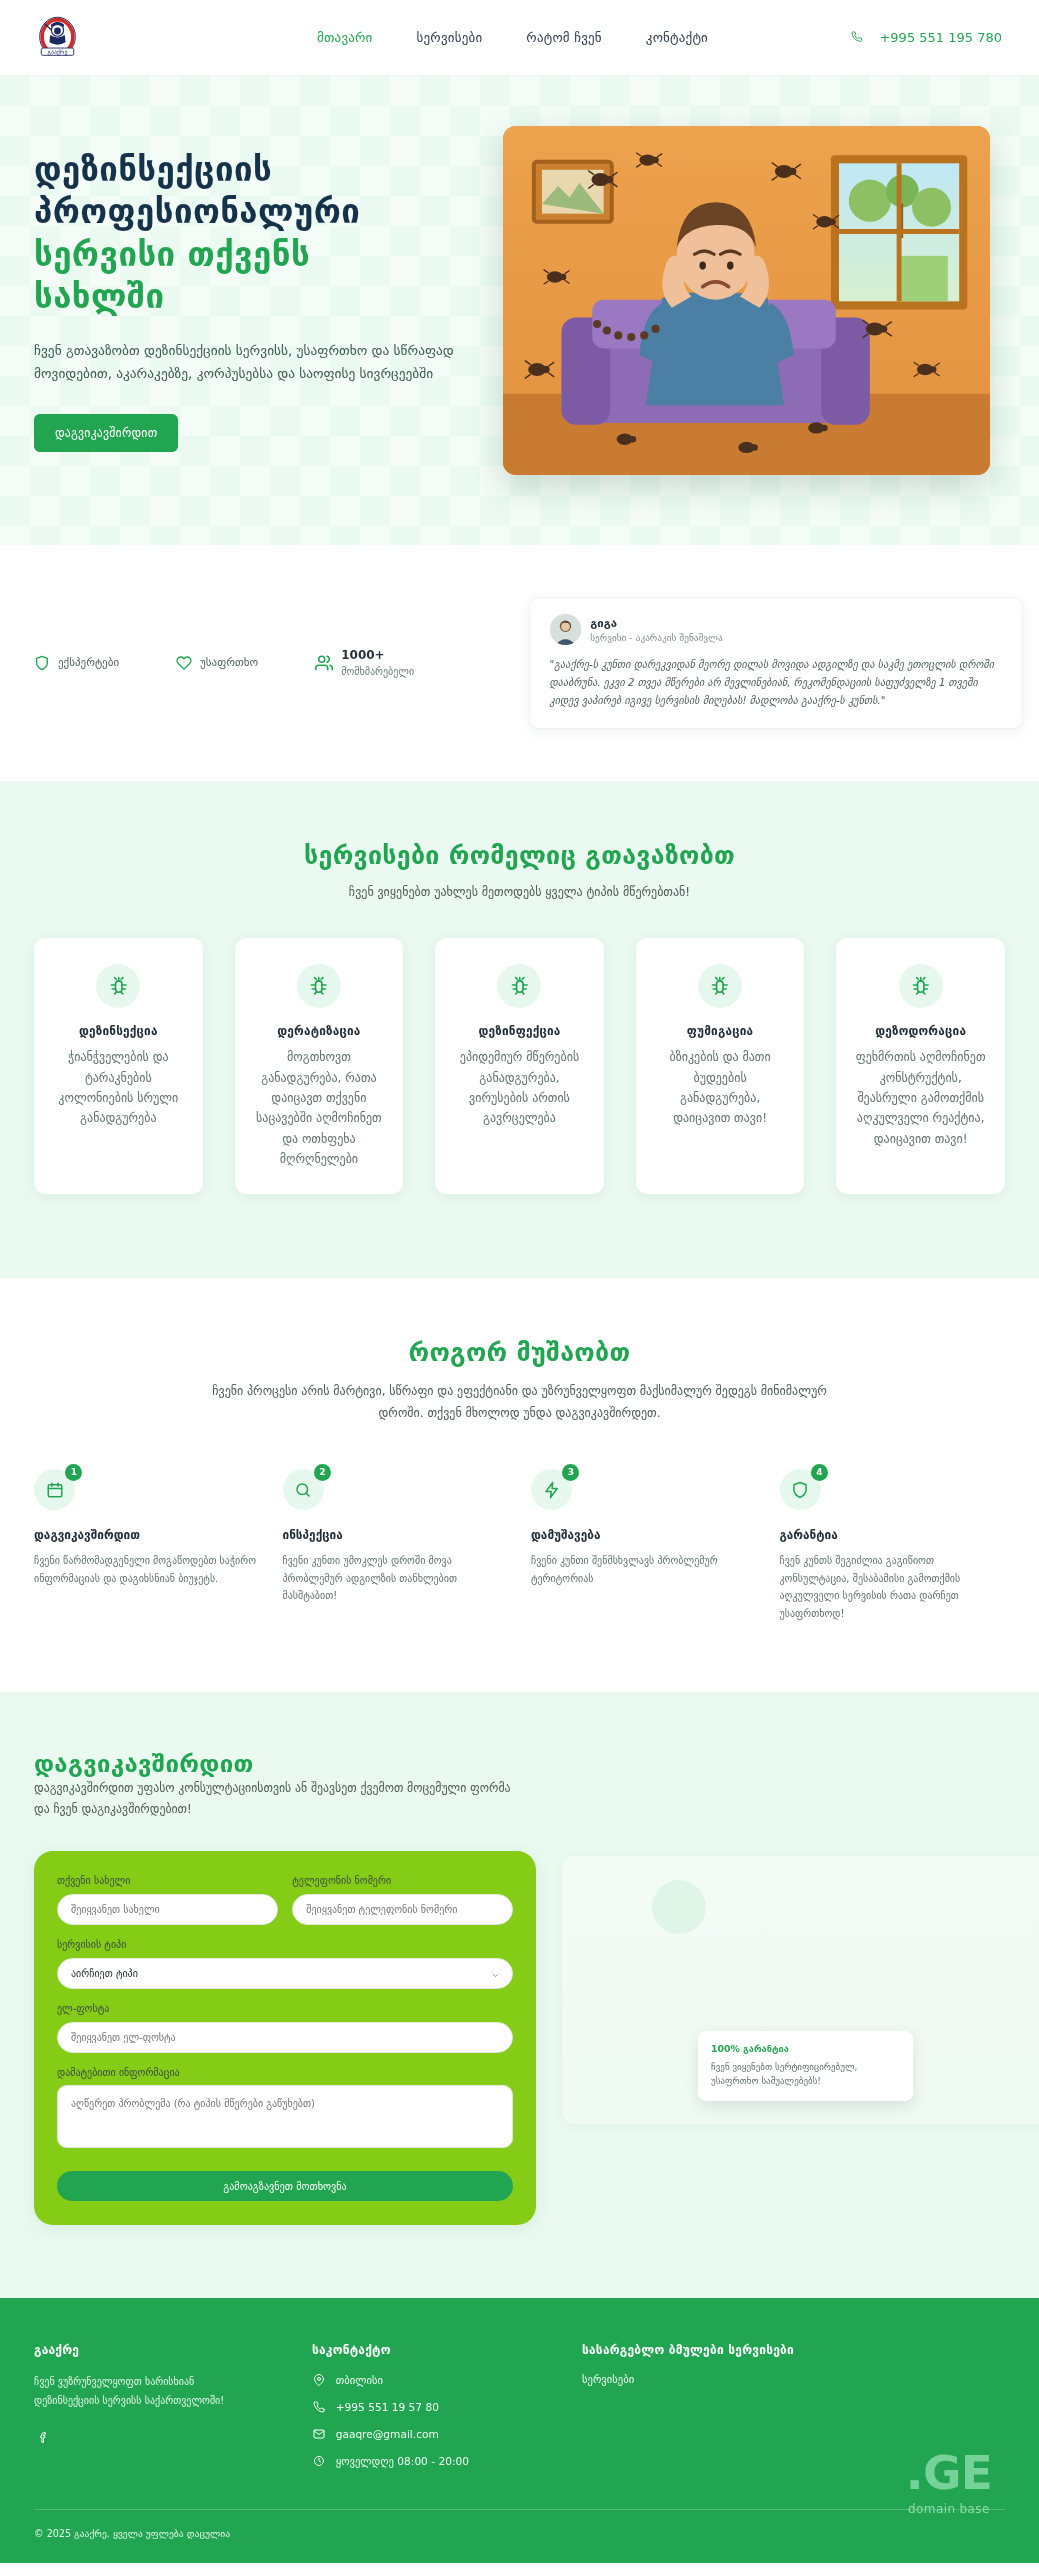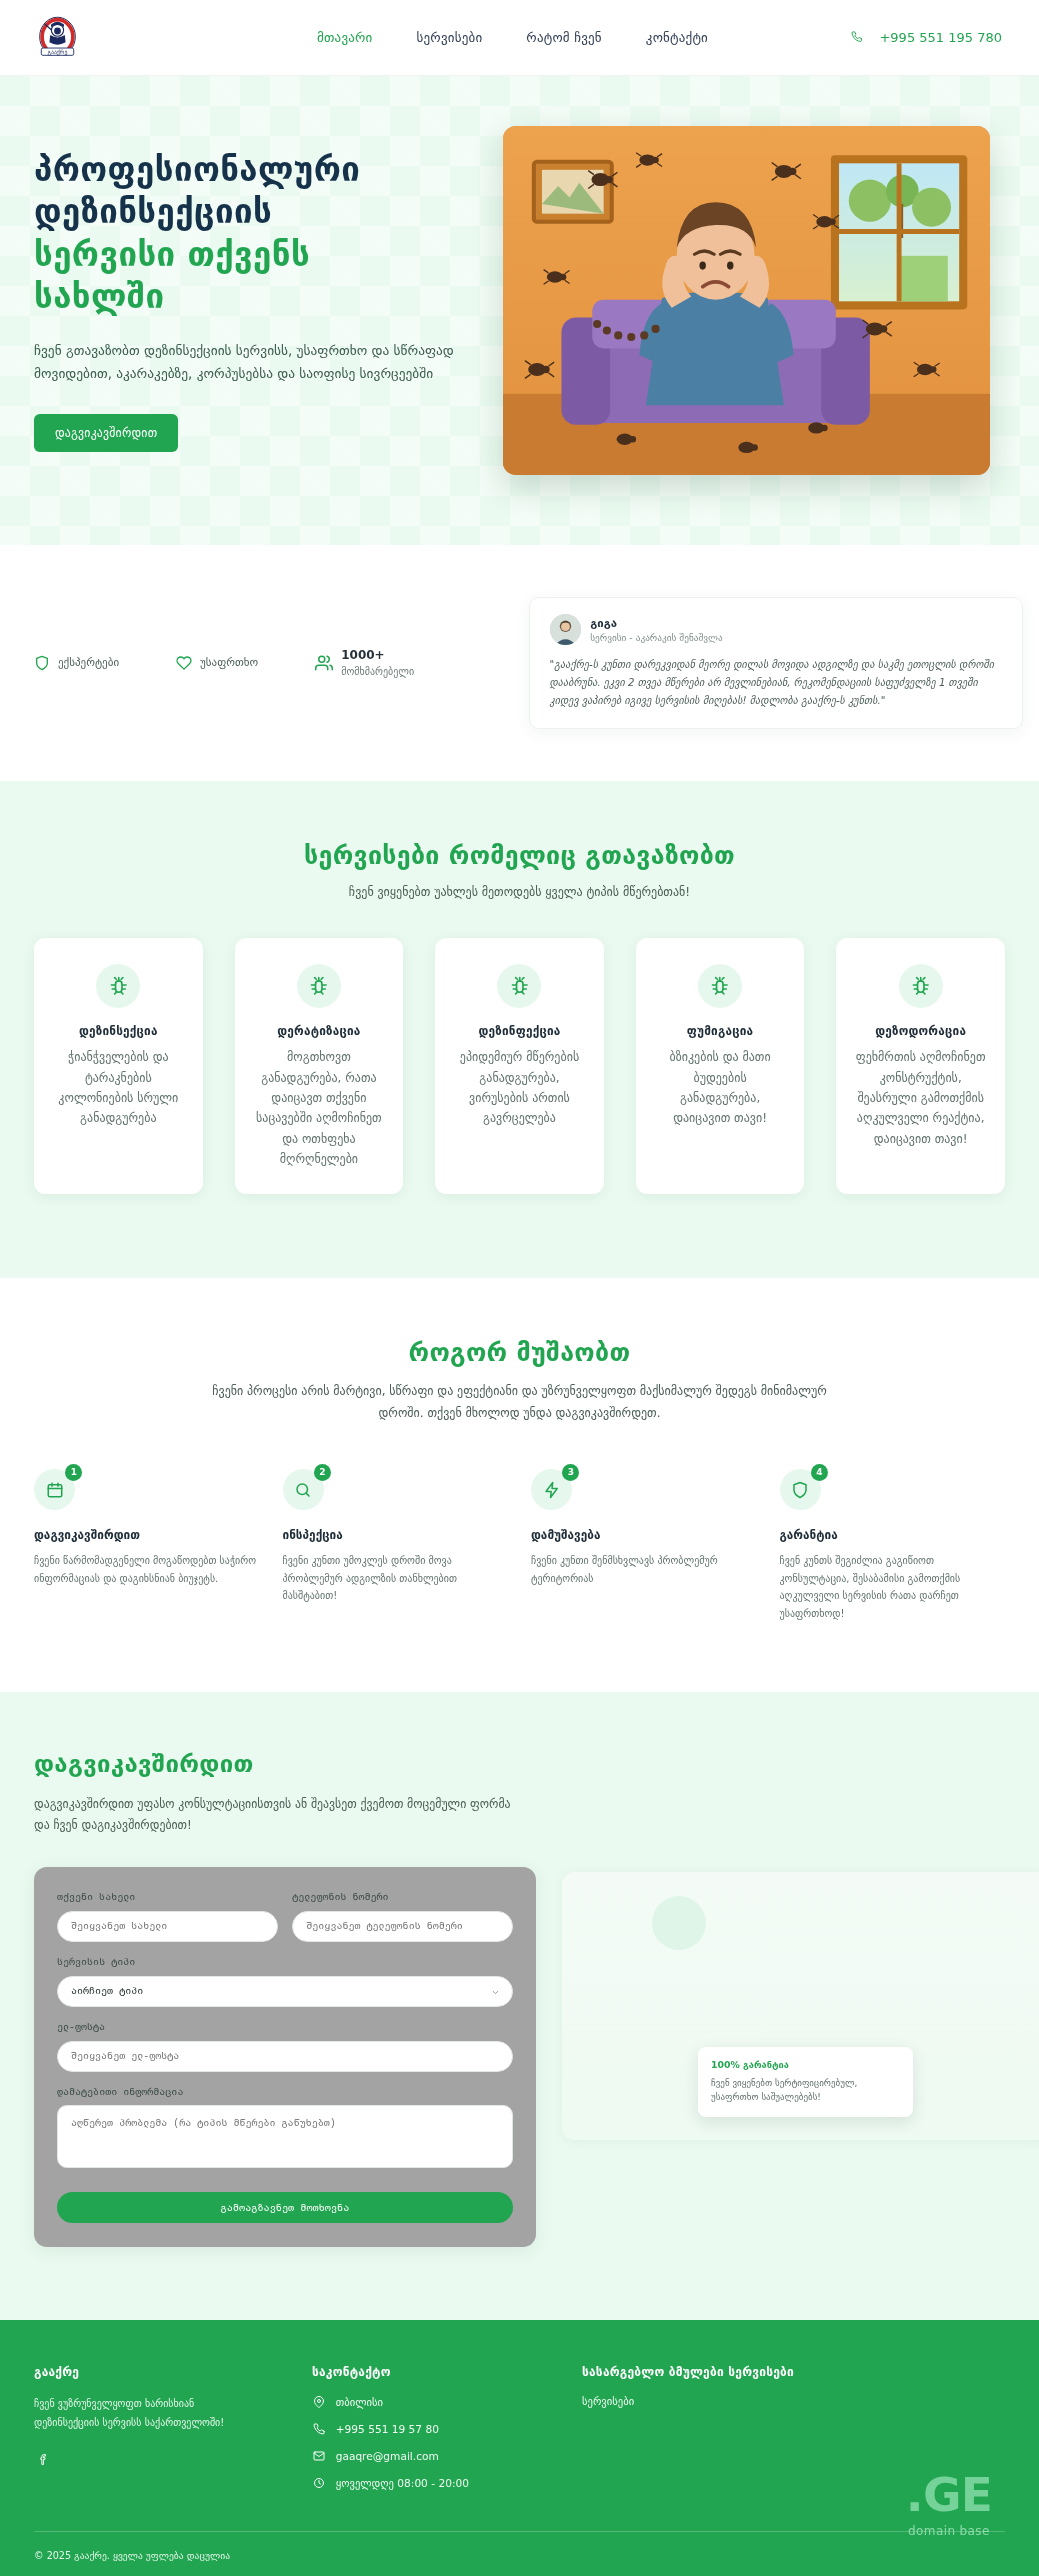--- a/index.html
+++ b/index.html
@@ -213,29 +213,28 @@
     font-size: 9px; font-weight: 700;
     display: flex; align-items: center; justify-content: center;
   }
   .step-title { font-size: 11.8px; font-weight: 700; color: #1f2d38; }
   .step-text { margin-top: 9.7px; font-size: 10px; line-height: 1.75; color: #62746c; max-width: 236px; }
 
   
   .contact { background: #eafaf0; padding: 58px 0 73px; position: relative; overflow: hidden; }
   .contact-inner { width: 1007px; margin: 0 auto; padding: 0 18px; position: relative; }
   .contact-title { font-size: 24px; font-weight: 700; color: #22a550; letter-spacing: 0.3px; }
-  .contact-sub { margin-top: 16px; font-size: 11.8px; line-height: 1.8; color: #4c5f57; max-width: 487px; }
+  .contact-sub { font-size: 11.8px; line-height: 1.8; color: #4c5f57; max-width: 487px; }
   .contact-grid { display: flex; gap: 32px; margin-top: 31px; align-items: flex-start; }
   .form-card {
     width: 502px;
-    background: #a3a3a3;
-    border-radius: 13px;
+    background: #84cc16;
+    border-radius: 19px;
     padding: 24px 23px 24px;
     box-shadow: 0 3.2px 18px rgba(25,60,42,.08);
-    font-family: Liberation Mono, monospace;
   }
   .frow { display: flex; gap: 14.6px; }
   .fgroup { flex: 1 1 0; margin-bottom: 14.6px; }
   .flabel { display: block; font-size: 10px; color: #3c4d45; margin-bottom: 7.3px; }
   .finput, .fselect, .ftext {
     width: 100%;
     border: 0.8px solid #e1e8e3;
     border-radius: 18px;
     padding: 9px 13px;
     font-size: 10px;
@@ -351,22 +350,22 @@
         <span>+995 551 195 780</span>
       </a>
     </div>
   </header>
 
   <section class="hero">
     <div class="hero-pattern"></div>
     <div class="hero-inner">
       <div class="hero-left">
         <h1 class="hero-title">
+          <span class="d">დეზინსექციის</span>
           <span class="d">პროფესიონალური</span>
-          <span class="d">დეზინსექციის</span>
           <span class="g">სერვისი თქვენს</span>
           <span class="g">სახლში</span>
         </h1>
         <p class="hero-sub">ჩვენ გთავაზობთ დეზინსექციის სერვისს, უსაფრთხო და სწრაფად მოვიდებით, აკარაკებზე, კორპუსებსა და საოფისე სივრცეებში</p>
         <button class="hero-btn">დაგვიკავშირდით</button>
       </div>
       <div class="hero-figure">
         <svg viewBox="0 0 600 430" preserveAspectRatio="xMidYMid slice" aria-hidden="true">
           <defs>
             <linearGradient id="wallg" x1="0" y1="0" x2="0" y2="1">

